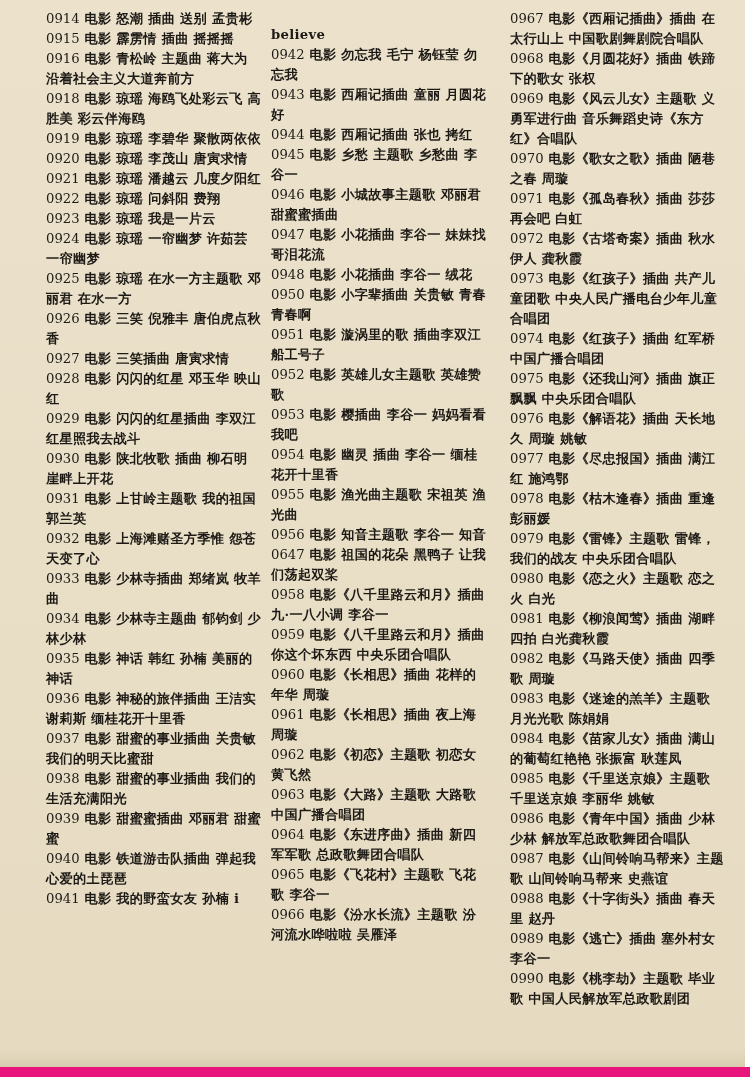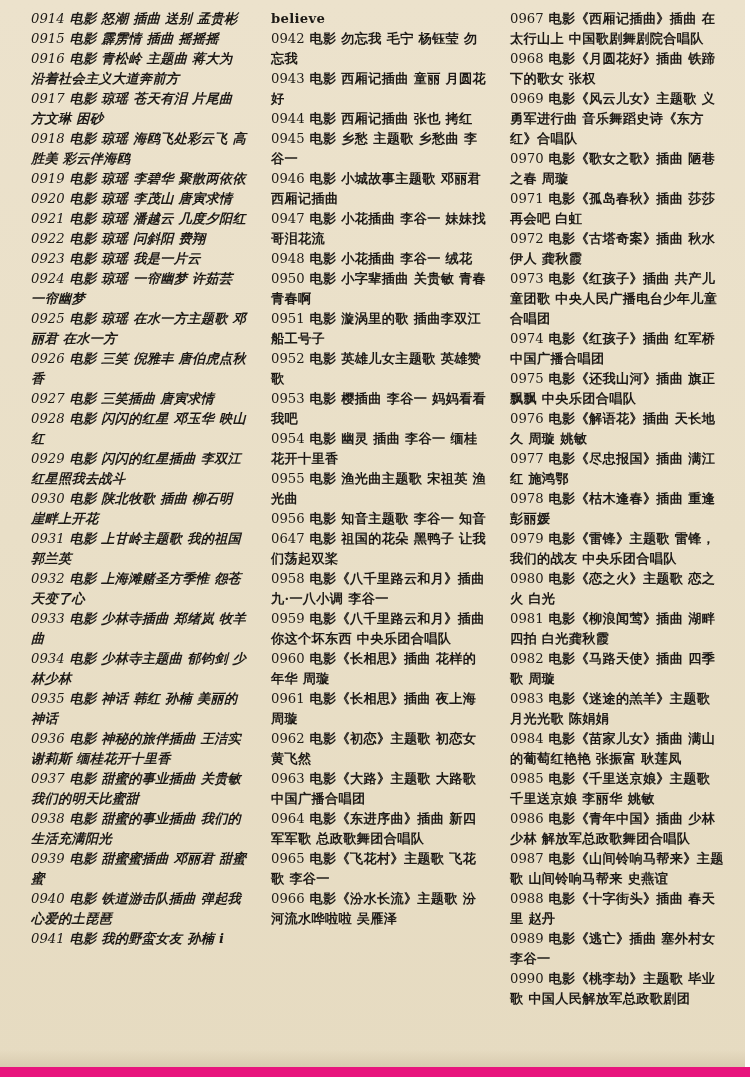--- a/index.html
+++ b/index.html
@@ -21,35 +21,34 @@
       position: absolute; left: 0; top: 1067px; width: 750px; height: 10px;
       background: #e8157d;
     }
     .col {
       position: absolute; top: 9px;
       font-size: 13.2px; line-height: 20px;
       color: #1d1a16; font-weight: bold;
       letter-spacing: 0.3px;
       word-break: break-all;
     }
-    .col-1 { left: 31px; width: 216px; font-style: italic; }
-    .col-2 { left: 271px; width: 216px; }
+    .col-1 { left: 46px; width: 216px; }
+    .col-2 { left: 271px; width: 216px; margin-top: 16px; }
     .col-3 { left: 510px; width: 216px; }
     .entry { margin: 0; padding: 0; }
     .entry .num { font-weight: normal; letter-spacing: 0; }
   </style>
 </head>
 <body>
 
 <div class="page">
   <div class="col col-1">
       <div class="entry"><span class="num">0914</span> <span class="txt">电影 怒潮 插曲 送别 孟贵彬</span></div>
       <div class="entry"><span class="num">0915</span> <span class="txt">电影 霹雳情 插曲 摇摇摇</span></div>
       <div class="entry"><span class="num">0916</span> <span class="txt">电影 青松岭 主题曲 蒋大为 沿着社会主义大道奔前方</span></div>
-      <div class="entry"><span class="num">0917</span> <span class="txt">电影 琼瑶 苍天有泪 片尾曲 方文琳 困砂</span></div>
       <div class="entry"><span class="num">0918</span> <span class="txt">电影 琼瑶 海鸥飞处彩云飞 高胜美 彩云伴海鸥</span></div>
       <div class="entry"><span class="num">0919</span> <span class="txt">电影 琼瑶 李碧华 聚散两依依</span></div>
       <div class="entry"><span class="num">0920</span> <span class="txt">电影 琼瑶 李茂山 唐寅求情</span></div>
       <div class="entry"><span class="num">0921</span> <span class="txt">电影 琼瑶 潘越云 几度夕阳红</span></div>
       <div class="entry"><span class="num">0922</span> <span class="txt">电影 琼瑶 问斜阳 费翔</span></div>
       <div class="entry"><span class="num">0923</span> <span class="txt">电影 琼瑶 我是一片云</span></div>
       <div class="entry"><span class="num">0924</span> <span class="txt">电影 琼瑶 一帘幽梦 许茹芸 一帘幽梦</span></div>
       <div class="entry"><span class="num">0925</span> <span class="txt">电影 琼瑶 在水一方主题歌 邓丽君  在水一方</span></div>
       <div class="entry"><span class="num">0926</span> <span class="txt">电影 三笑 倪雅丰 唐伯虎点秋香</span></div>
       <div class="entry"><span class="num">0927</span> <span class="txt">电影 三笑插曲 唐寅求情</span></div>
@@ -67,21 +66,21 @@
       <div class="entry"><span class="num">0939</span> <span class="txt">电影 甜蜜蜜插曲 邓丽君 甜蜜蜜</span></div>
       <div class="entry"><span class="num">0940</span> <span class="txt">电影 铁道游击队插曲 弹起我心爱的土琵琶</span></div>
       <div class="entry"><span class="num">0941</span> <span class="txt">电影 我的野蛮女友 孙楠 i</span></div>
     </div>
   <div class="col col-2">
       <div class="entry">believe</div>
       <div class="entry"><span class="num">0942</span> <span class="txt">电影 勿忘我 毛宁 杨钰莹 勿忘我</span></div>
       <div class="entry"><span class="num">0943</span> <span class="txt">电影 西厢记插曲 童丽 月圆花好</span></div>
       <div class="entry"><span class="num">0944</span> <span class="txt">电影 西厢记插曲 张也 拷红</span></div>
       <div class="entry"><span class="num">0945</span> <span class="txt">电影 乡愁 主题歌 乡愁曲 李谷一</span></div>
-      <div class="entry"><span class="num">0946</span> <span class="txt">电影 小城故事主题歌 邓丽君 西厢记插曲</span></div>
+      <div class="entry"><span class="num">0946</span> <span class="txt">电影 小城故事主题歌 邓丽君 甜蜜蜜插曲</span></div>
       <div class="entry"><span class="num">0947</span> <span class="txt">电影 小花插曲 李谷一 妹妹找哥泪花流</span></div>
       <div class="entry"><span class="num">0948</span> <span class="txt">电影 小花插曲 李谷一 绒花</span></div>
       <div class="entry"><span class="num">0950</span> <span class="txt">电影 小字辈插曲 关贵敏 青春 青春啊</span></div>
       <div class="entry"><span class="num">0951</span> <span class="txt">电影 漩涡里的歌 插曲李双江 船工号子</span></div>
       <div class="entry"><span class="num">0952</span> <span class="txt">电影 英雄儿女主题歌 英雄赞歌</span></div>
       <div class="entry"><span class="num">0953</span> <span class="txt">电影 樱插曲 李谷一 妈妈看看我吧</span></div>
       <div class="entry"><span class="num">0954</span> <span class="txt">电影 幽灵 插曲 李谷一 缅桂花开十里香</span></div>
       <div class="entry"><span class="num">0955</span> <span class="txt">电影 渔光曲主题歌 宋祖英 渔光曲</span></div>
       <div class="entry"><span class="num">0956</span> <span class="txt">电影 知音主题歌 李谷一 知音</span></div>
       <div class="entry"><span class="num">0647</span> <span class="txt">电影 祖国的花朵 黑鸭子 让我们荡起双桨</span></div>

